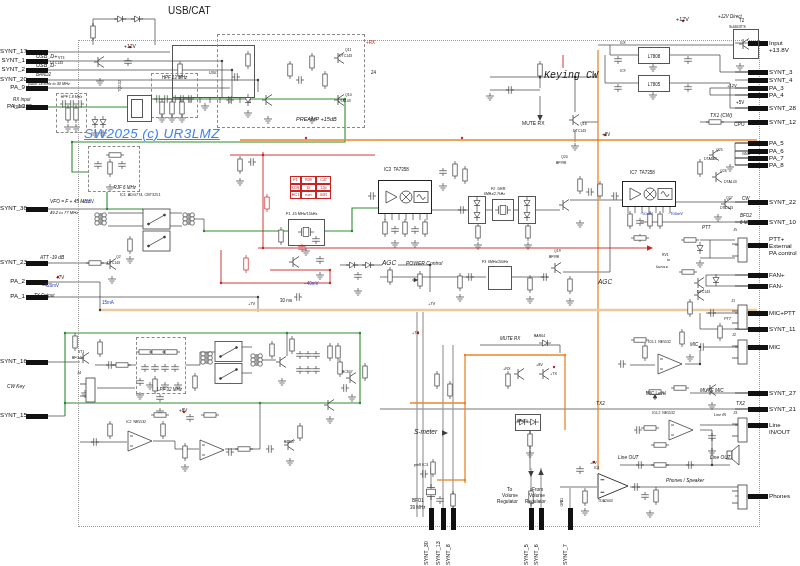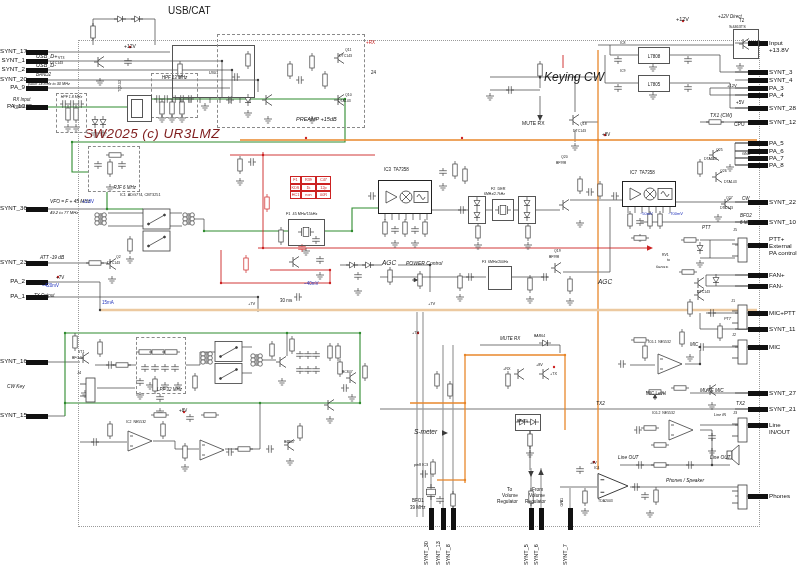--- a/index.html
+++ b/index.html
@@ -12,21 +12,21 @@
   .c-blue{color:var(--blue);}
   .vlab{writing-mode:vertical-rl;transform:rotate(180deg);}
   .stub{position:absolute;background:#111;}
   .pinlab{position:absolute;color:#111;line-height:1.05;}
   .blk{position:absolute;box-sizing:border-box;background:transparent;}
   .blk.solid{border:1px solid #555;}
   .blk.dashed{border:1px dashed #8a8a8a;}
   .blk.ic{border:1.4px solid #222;}
   .blk-label{position:absolute;white-space:nowrap;color:#222;}
   #outer-border{position:absolute;border:1px dotted #9a9a9a;}
-  #title{position:absolute;font-style:italic;letter-spacing:.4px;color:#7f1d1d;}
+  #title{position:absolute;font-style:italic;letter-spacing:.4px;color:#3b82f6;text-decoration:underline;}
   .rtc{box-sizing:border-box;border:.6px solid var(--red);color:var(--red);
        text-align:center;background:#fff;}
 </style>
 </head>
 <body>
 
 <div id="root">
   <svg id="wires" width="800" height="566">
     <defs>
       <g id="g-res" stroke="currentColor" stroke-width=".7" fill="none">
@@ -741,21 +741,21 @@
     <span class="ann i" style="left: 13px; top: 98px; font-size: 4.5px;">RX Input</span>
     <span class="ann i" style="left: 13px; top: 105px; font-size: 4.5px;">from LPF</span>
     <span class="ann vlab" style="left: 119px; top: 80px; font-size: 3.5px;">TQ2-12</span>
     <span class="ann i" style="left: 296px; top: 117px; font-size: 5.5px;">PREAMP +15dB</span>
     <span class="ann" style="left: 345px; top: 49px; font-size: 3.5px;">Q11</span>
     <span class="ann" style="left: 339px; top: 55px; font-size: 3.5px;">DTC143</span>
     <span class="ann" style="left: 345px; top: 94px; font-size: 3.5px;">Q10</span>
     <span class="ann" style="left: 338px; top: 100px; font-size: 3.5px;">DTA143</span>
     <span class="ann c-red" style="left: 366px; top: 41px; font-size: 4.5px;">+RX</span>
     <span class="ann" style="left: 371px; top: 71px; font-size: 4.5px;">24</span>
-    <span class="ann i" style="left: 544px; top: 71px; font-size: 12px;">Keying CW</span>
+    <span class="ann i" style="left: 544px; top: 71px; font-size: 10px; font-family: Liberation Mono, monospace;">Keying CW</span>
     <span class="ann" style="left: 522px; top: 121px; font-size: 5px;">MUTE RX</span>
     <span class="ann" style="left: 580px; top: 123px; font-size: 3.5px;">Q18</span>
     <span class="ann" style="left: 573px; top: 130px; font-size: 3.5px;">DTC143</span>
     <span class="ann" style="left: 602px; top: 133px; font-size: 4.5px;">+8V</span>
     <span class="ann" style="left: 620px; top: 42px; font-size: 3.5px;">IC8</span>
     <span class="ann" style="left: 620px; top: 70px; font-size: 3.5px;">IC9</span>
     <span class="ann" style="left: 676px; top: 17px; font-size: 5.5px;">+12V</span>
     <span class="ann i" style="left: 718px; top: 15px; font-size: 4.5px;">+12V Direct</span>
     <span class="ann" style="left: 739px; top: 19px; font-size: 4.5px;">T2</span>
     <span class="ann" style="left: 729px; top: 25px; font-size: 3.8px;">Si4463TS</span>

